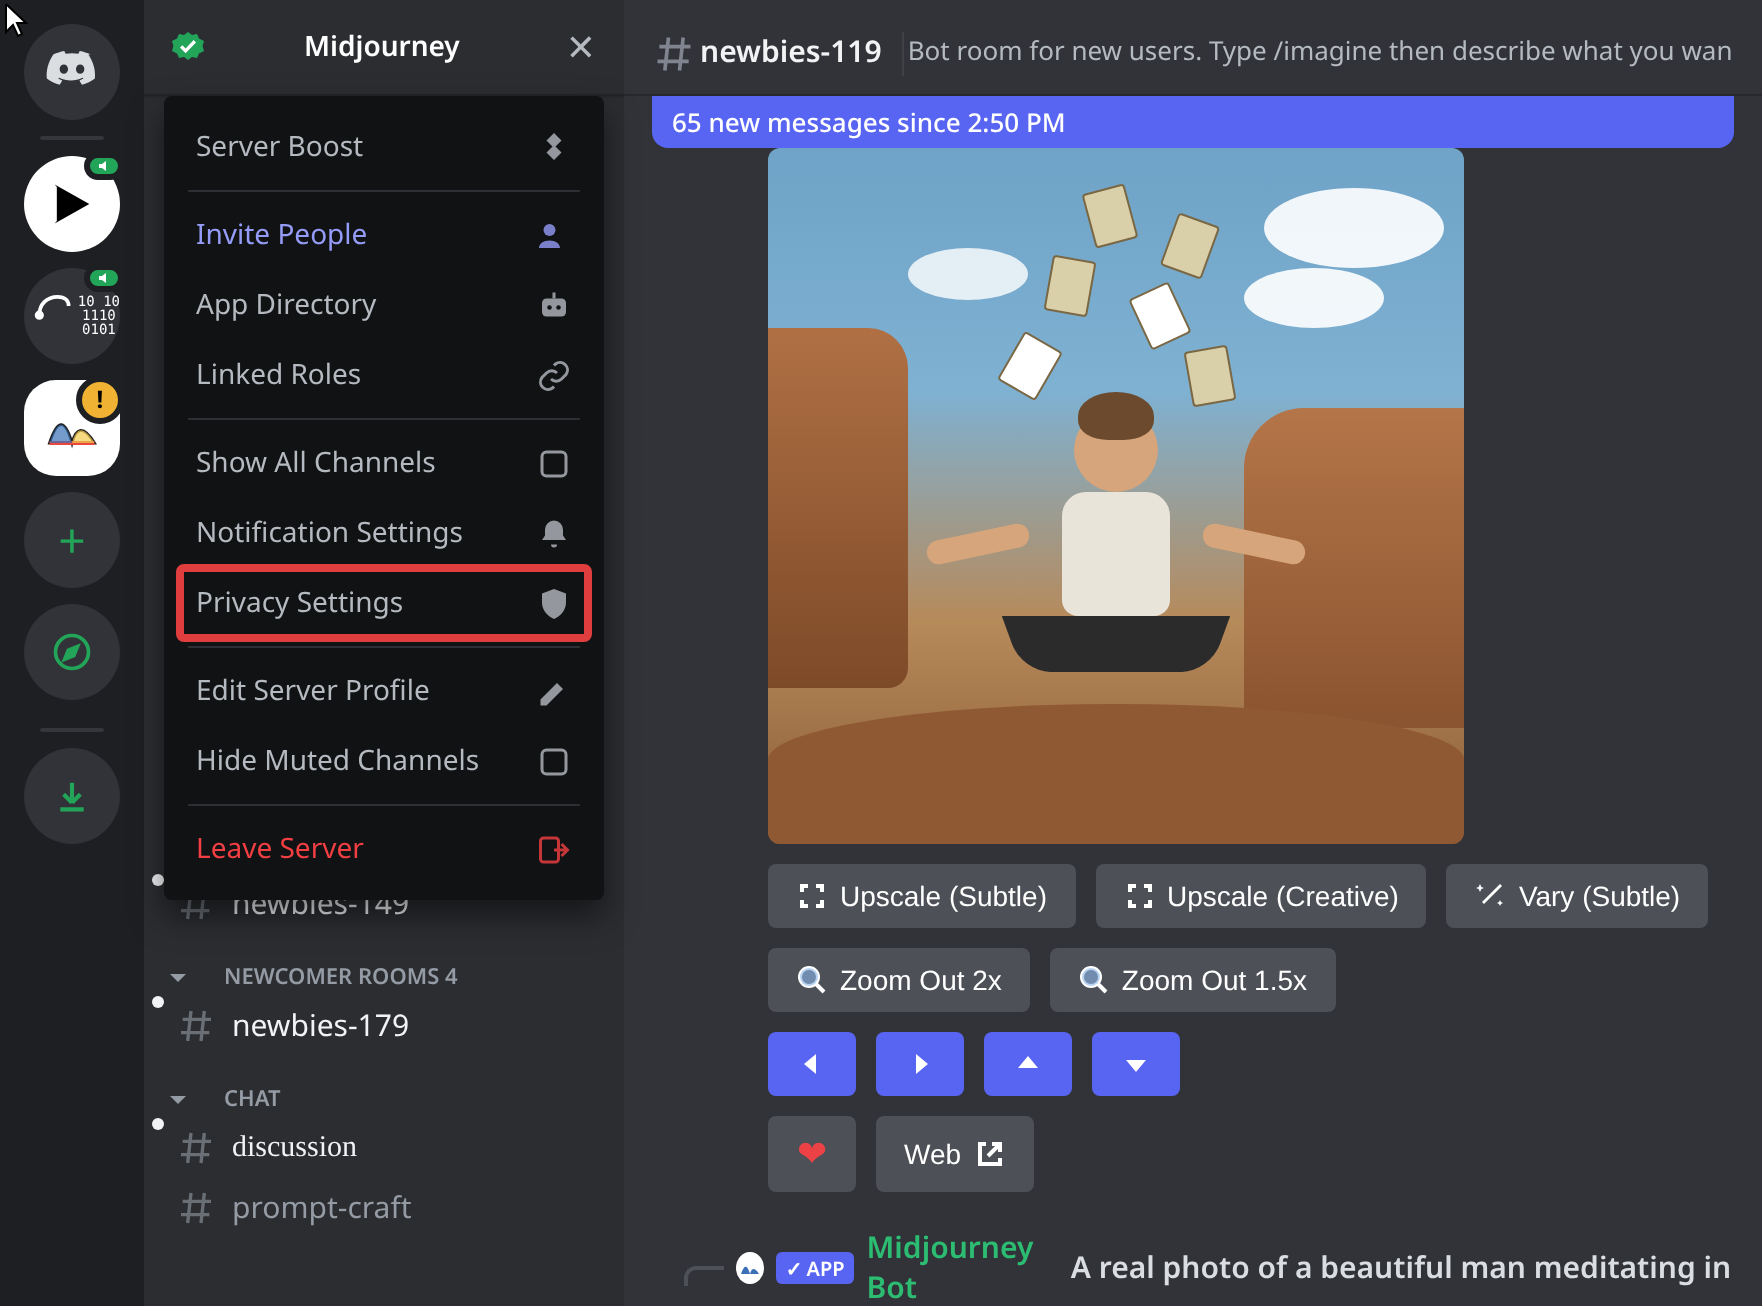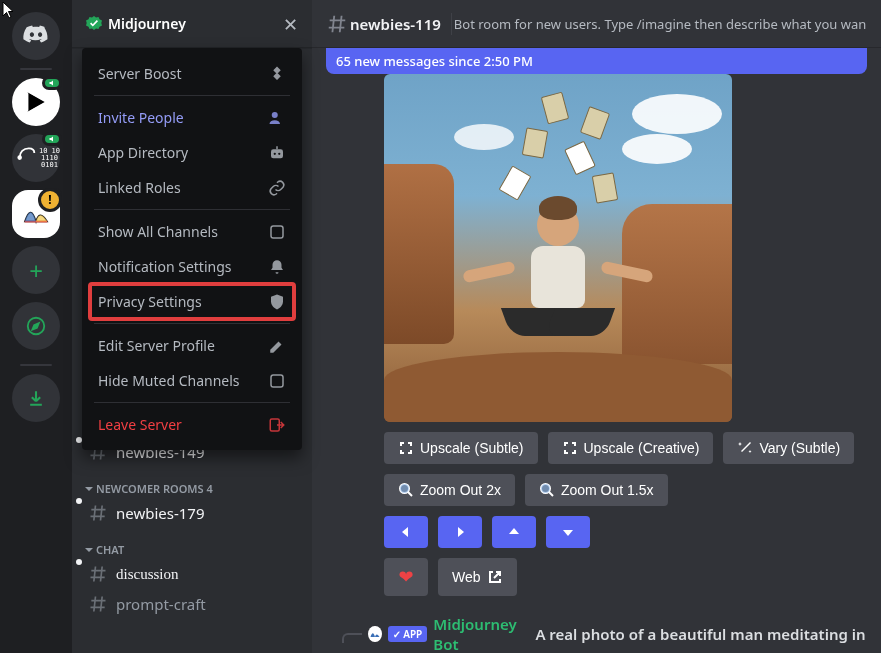--- a/index.html
+++ b/index.html
@@ -68,25 +68,25 @@
     height: 48px;
     display: flex;
     align-items: center;
     padding: 0 14px;
     border-bottom: 1px solid rgba(0,0,0,.2);
     box-shadow: 0 1px 0 rgba(0,0,0,.1);
   }
   .server-header .verify {
     width: 16px; height: 16px; margin-right: 6px;
   }
-  .server-header .name { font-weight: 600; color: #fff; flex: 1; }
+  .server-header .name { font-weight: 600; color: #fff; flex: 1; margin-left: 44px; }
   .server-header .close { color: #b5bac1; font-size: 18px; cursor: pointer; }
 
   .channel-list { flex: 1; overflow: hidden; padding: 4px 8px 0 8px; }
-  .category { color: #949ba4; font-size: 11px; font-weight: 600; text-transform: uppercase; padding: 14px 4px 2px 4px; display: flex; align-items: center; gap: 2px; cursor: pointer; }
+  .category { color: #949ba4; font-size: 11px; font-weight: 600; text-transform: uppercase; padding: 14px 4px 2px 4px; display: flex; align-items: center; gap: 18px; cursor: pointer; }
   .category svg { width: 10px; height: 10px; }
   .channel {
     display: flex; align-items: center; gap: 8px;
     padding: 5px 8px; border-radius: 4px; color: #949ba4; cursor: pointer;
     font-size: 15px;
   }
   .channel .hashicon { width: 20px; height: 20px; opacity: .6; }
   .channel.bright { color: #f2f3f5; }
   .dot { width: 6px; height: 6px; border-radius: 50%; background: #f2f3f5; position: absolute; left: -4px; }
 
@@ -109,21 +109,21 @@
   .dropdown-item.leave { color: #f23f43; }
   .dropdown-item .icn { width: 18px; height: 18px; opacity: .8; }
   .dropdown-sep { height: 1px; background: #2e2f34; margin: 4px 4px; }
   .dropdown-hl {
     outline: 4px solid #e03e3e; outline-offset: -2px; border-radius: 2px;
   }
 
   
   .main { flex: 1; display: flex; flex-direction: column; background: #313338; min-width: 0; }
   .chat-header {
-    height: 48px; display: flex; align-items: center; padding: 4px 14px;
+    height: 48px; display: flex; align-items: flex-start; padding: 16px 14px;
     border-bottom: 1px solid rgba(0,0,0,.2);
     gap: 2px;
   }
   .chat-header .hashicon { width: 22px; height: 22px; color: #80848e; }
   .chat-header .chname { font-weight: 600; color: #f2f3f5; margin-right: 8px; font-size: 15px; }
   .chat-header .topic { color: #b5bac1; font-size: 13px; white-space: nowrap; overflow: hidden; }
   .new-msgs-wrap {
     position: absolute; left: 0; right: 0; top: 0;
     background: linear-gradient(#5865f2,#5865f2);
     height: 26px;

